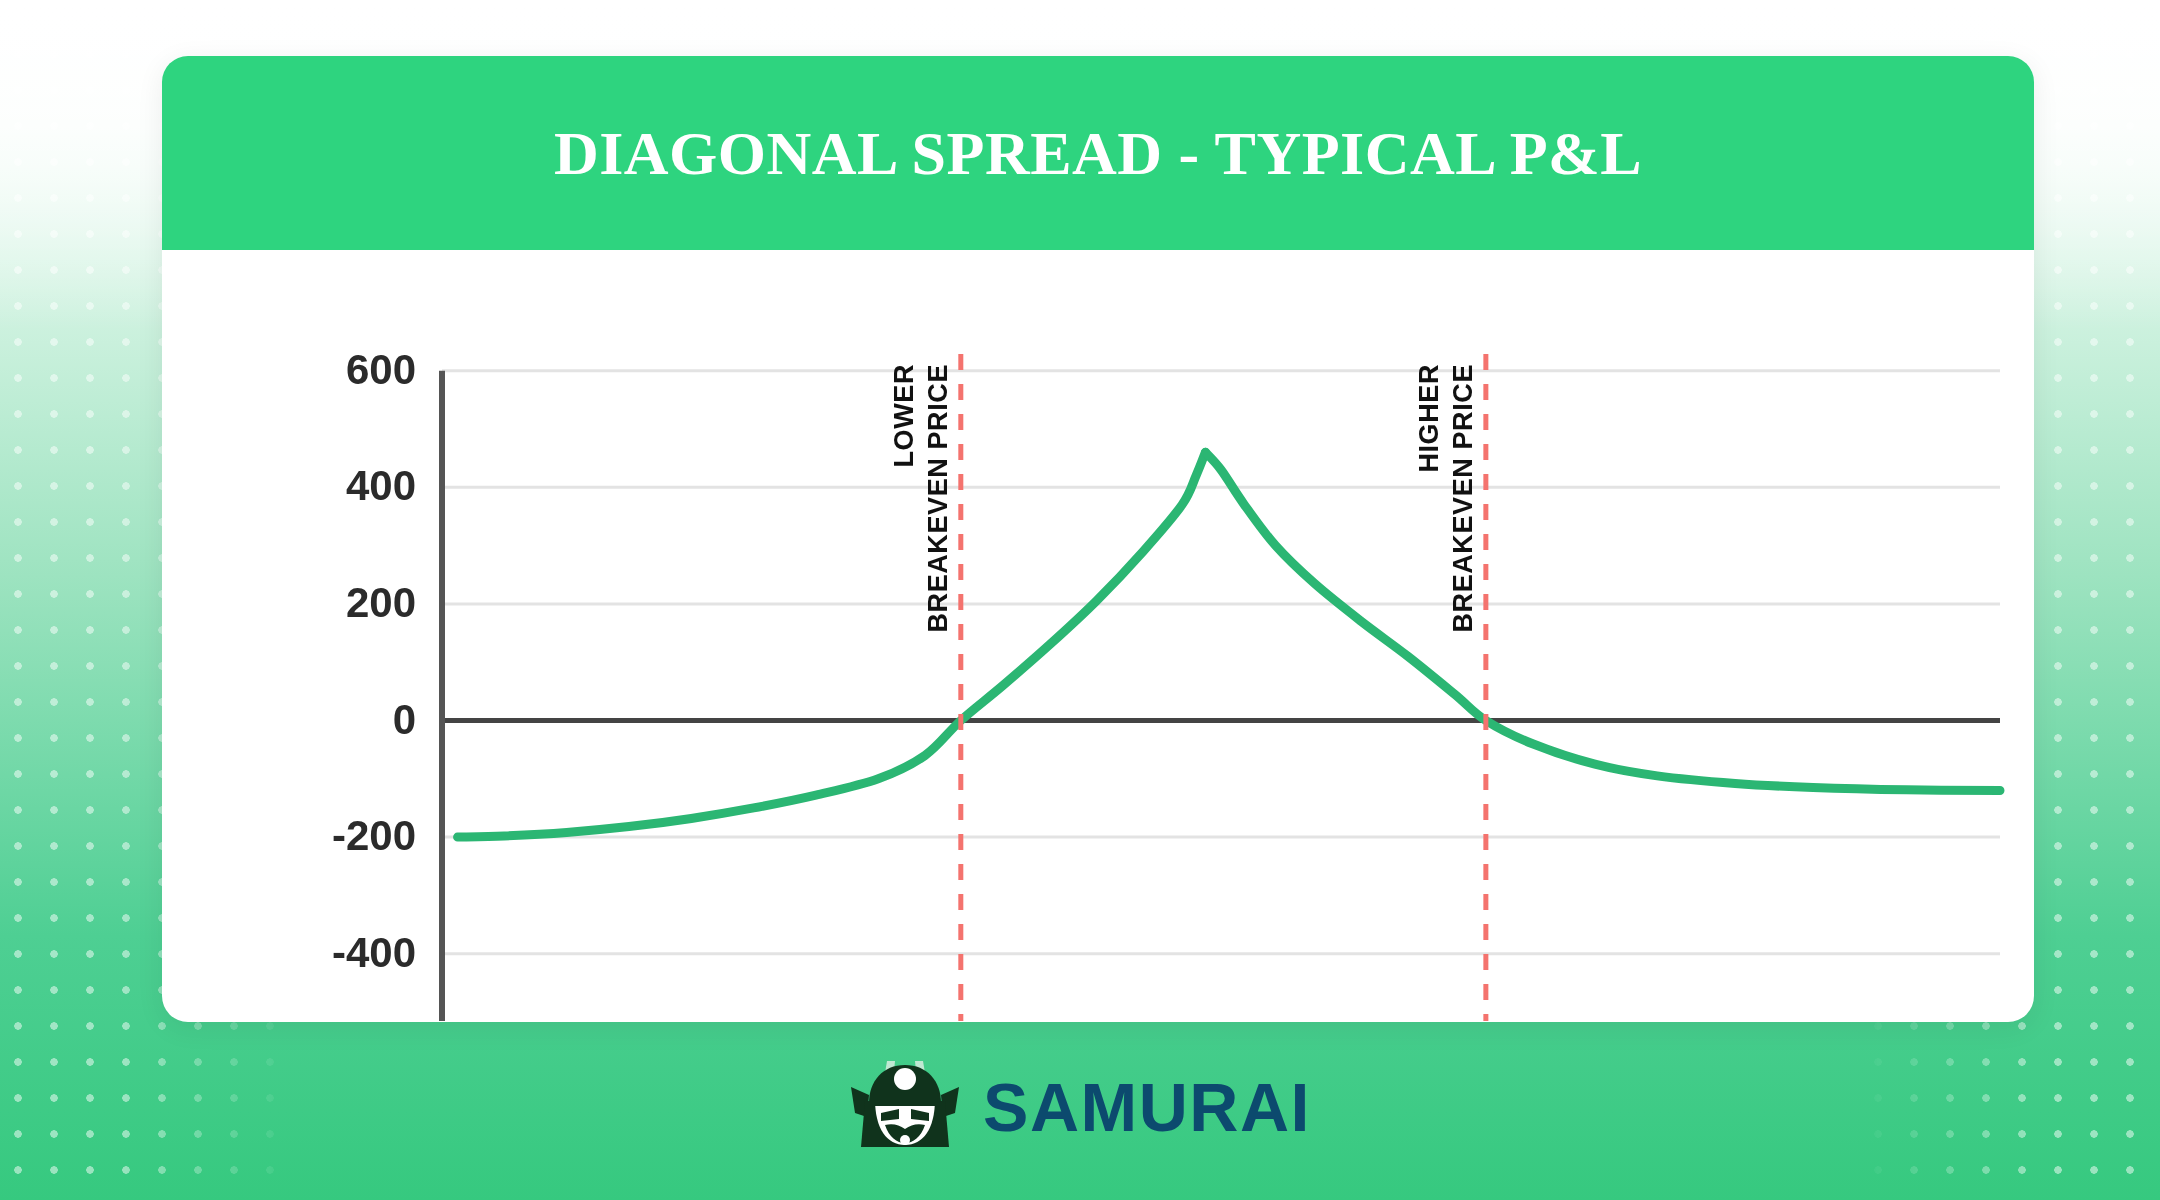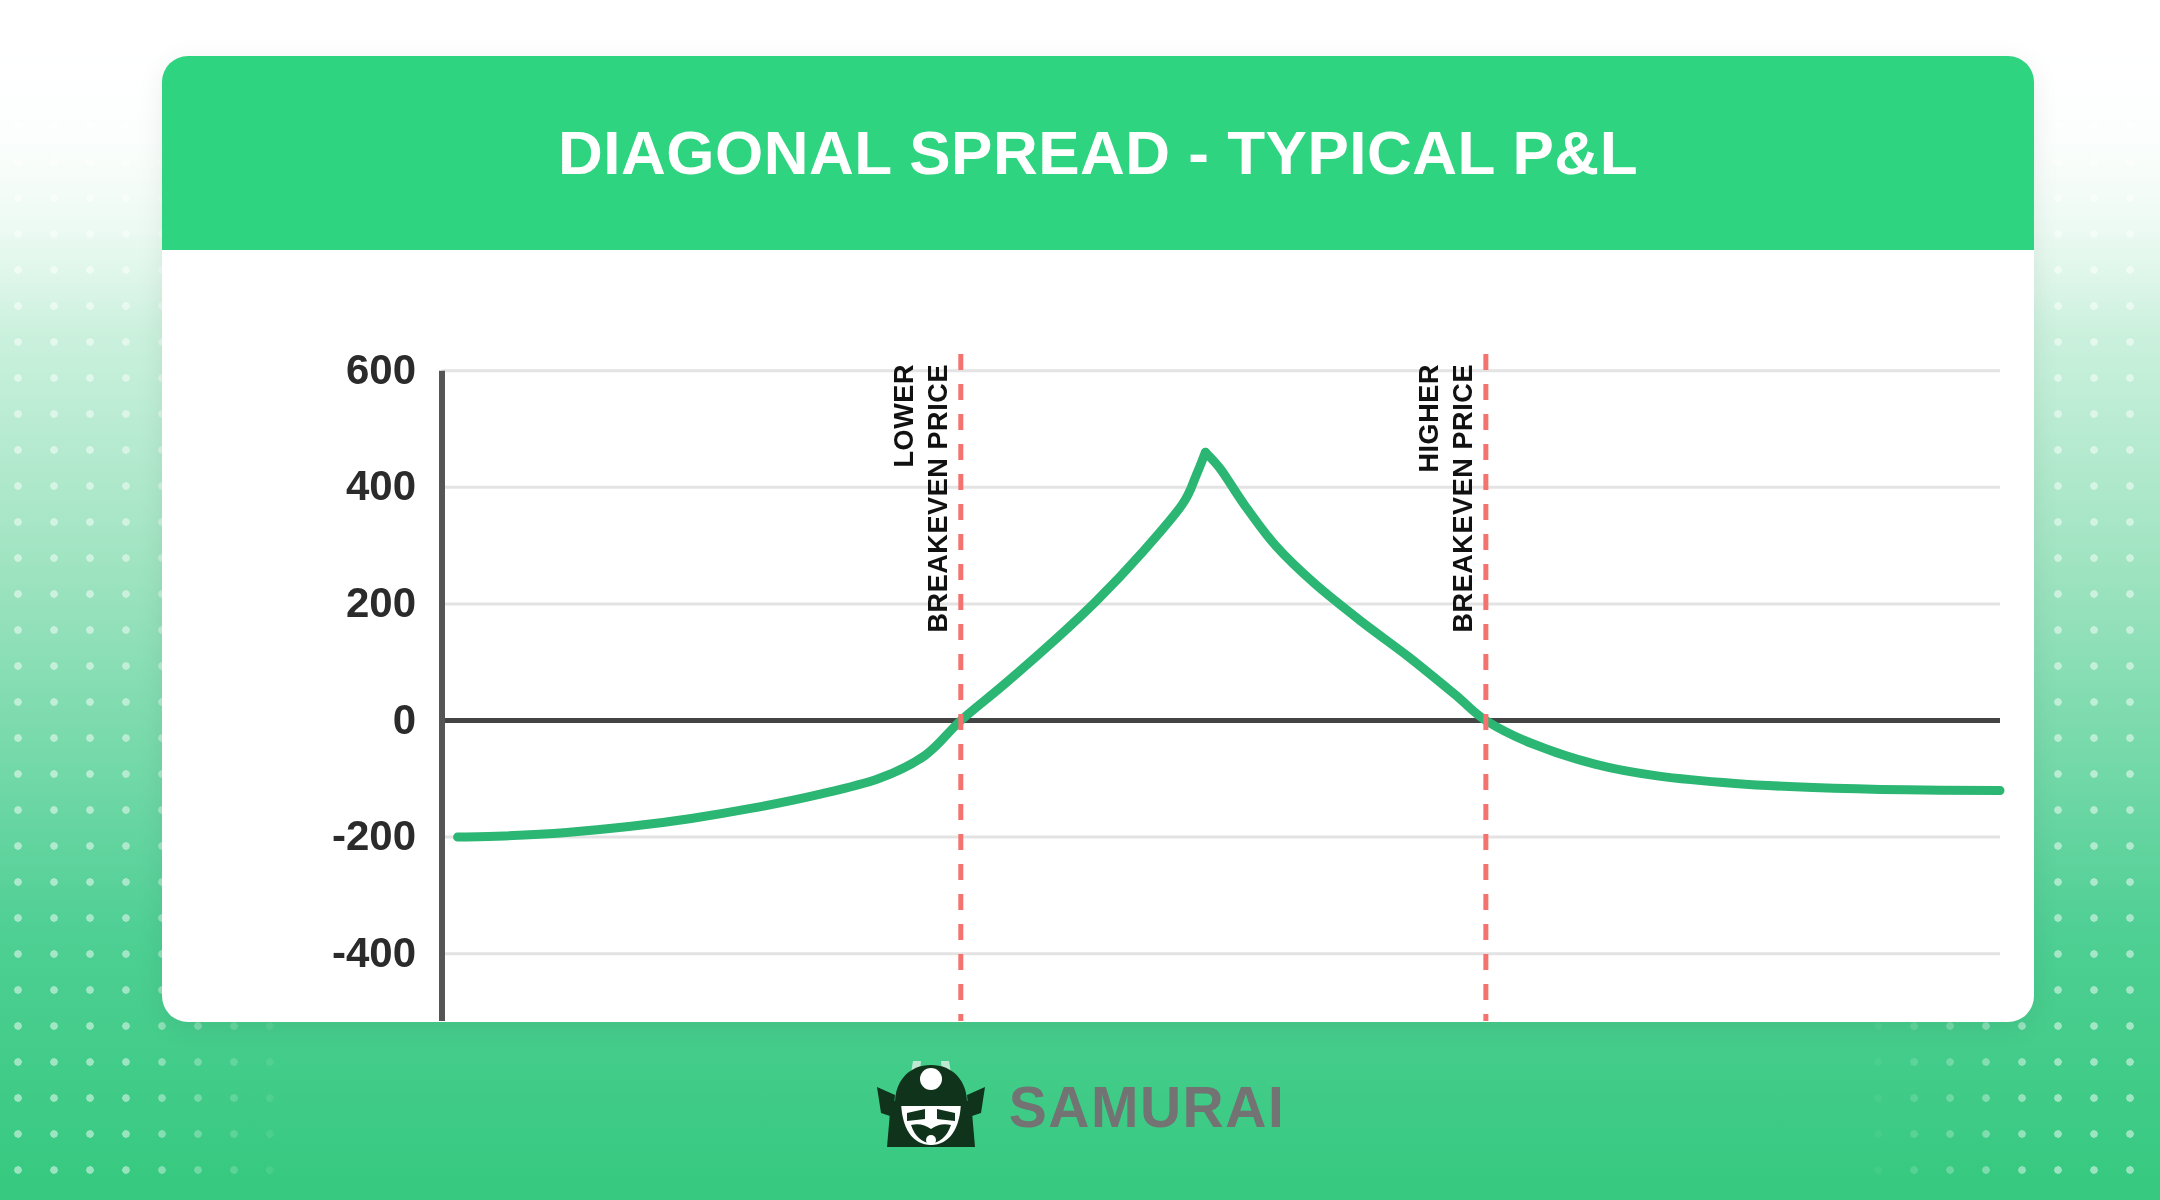--- a/index.html
+++ b/index.html
@@ -65,20 +65,21 @@
     justify-content: center;
   }
   #card-title {
     color: #ffffff;
     font-size: 62px;
     font-weight: 700;
     letter-spacing: 0.5px;
     line-height: 1;
     text-align: left;
     white-space: nowrap;
+    font-family: Liberation Serif, serif;
   }
 
   
   #plot-region {
     position: absolute;
     left: 0;
     top: 194px;
     width: 1872px;
     height: 892px;
   }
@@ -108,22 +109,22 @@
     right: 0;
     top: 1052px;
     height: 110px;
     display: flex;
     align-items: center;
     justify-content: center;
     gap: 22px;
   }
   #brand-mark { width: 112px; height: 104px; display: block; }
   #brand-name {
-    color: #737373;
-    font-size: 57px;
+    color: #0c4a6e;
+    font-size: 68px;
     font-weight: 700;
     letter-spacing: 1.5px;
     line-height: 1;
   }
 </style>
 </head>
 <body>
 
 <div id="bg-root">
   <div id="bg-dots-left"></div>

